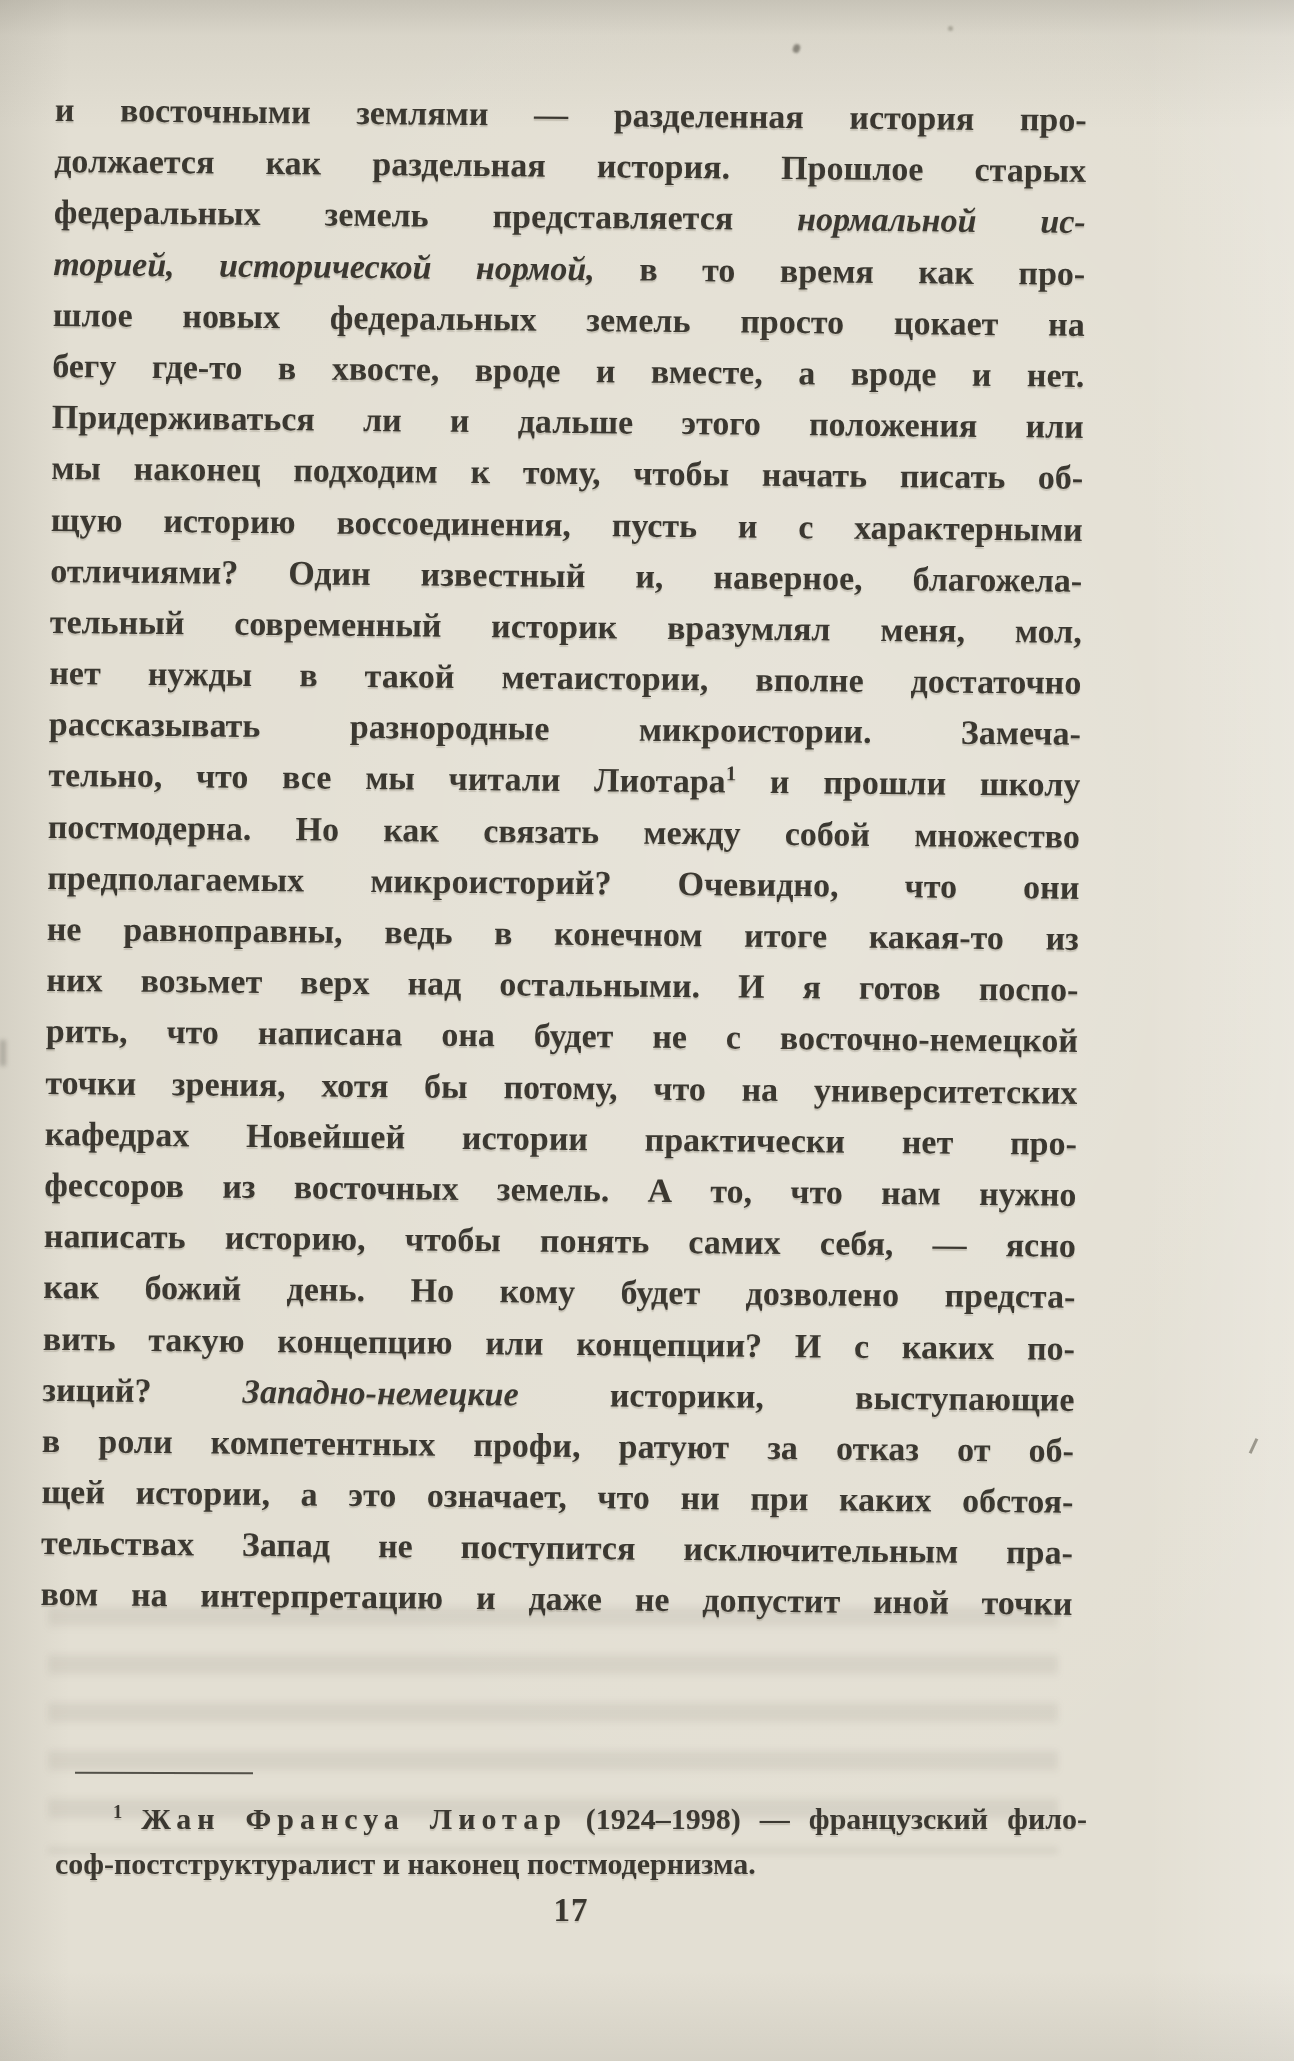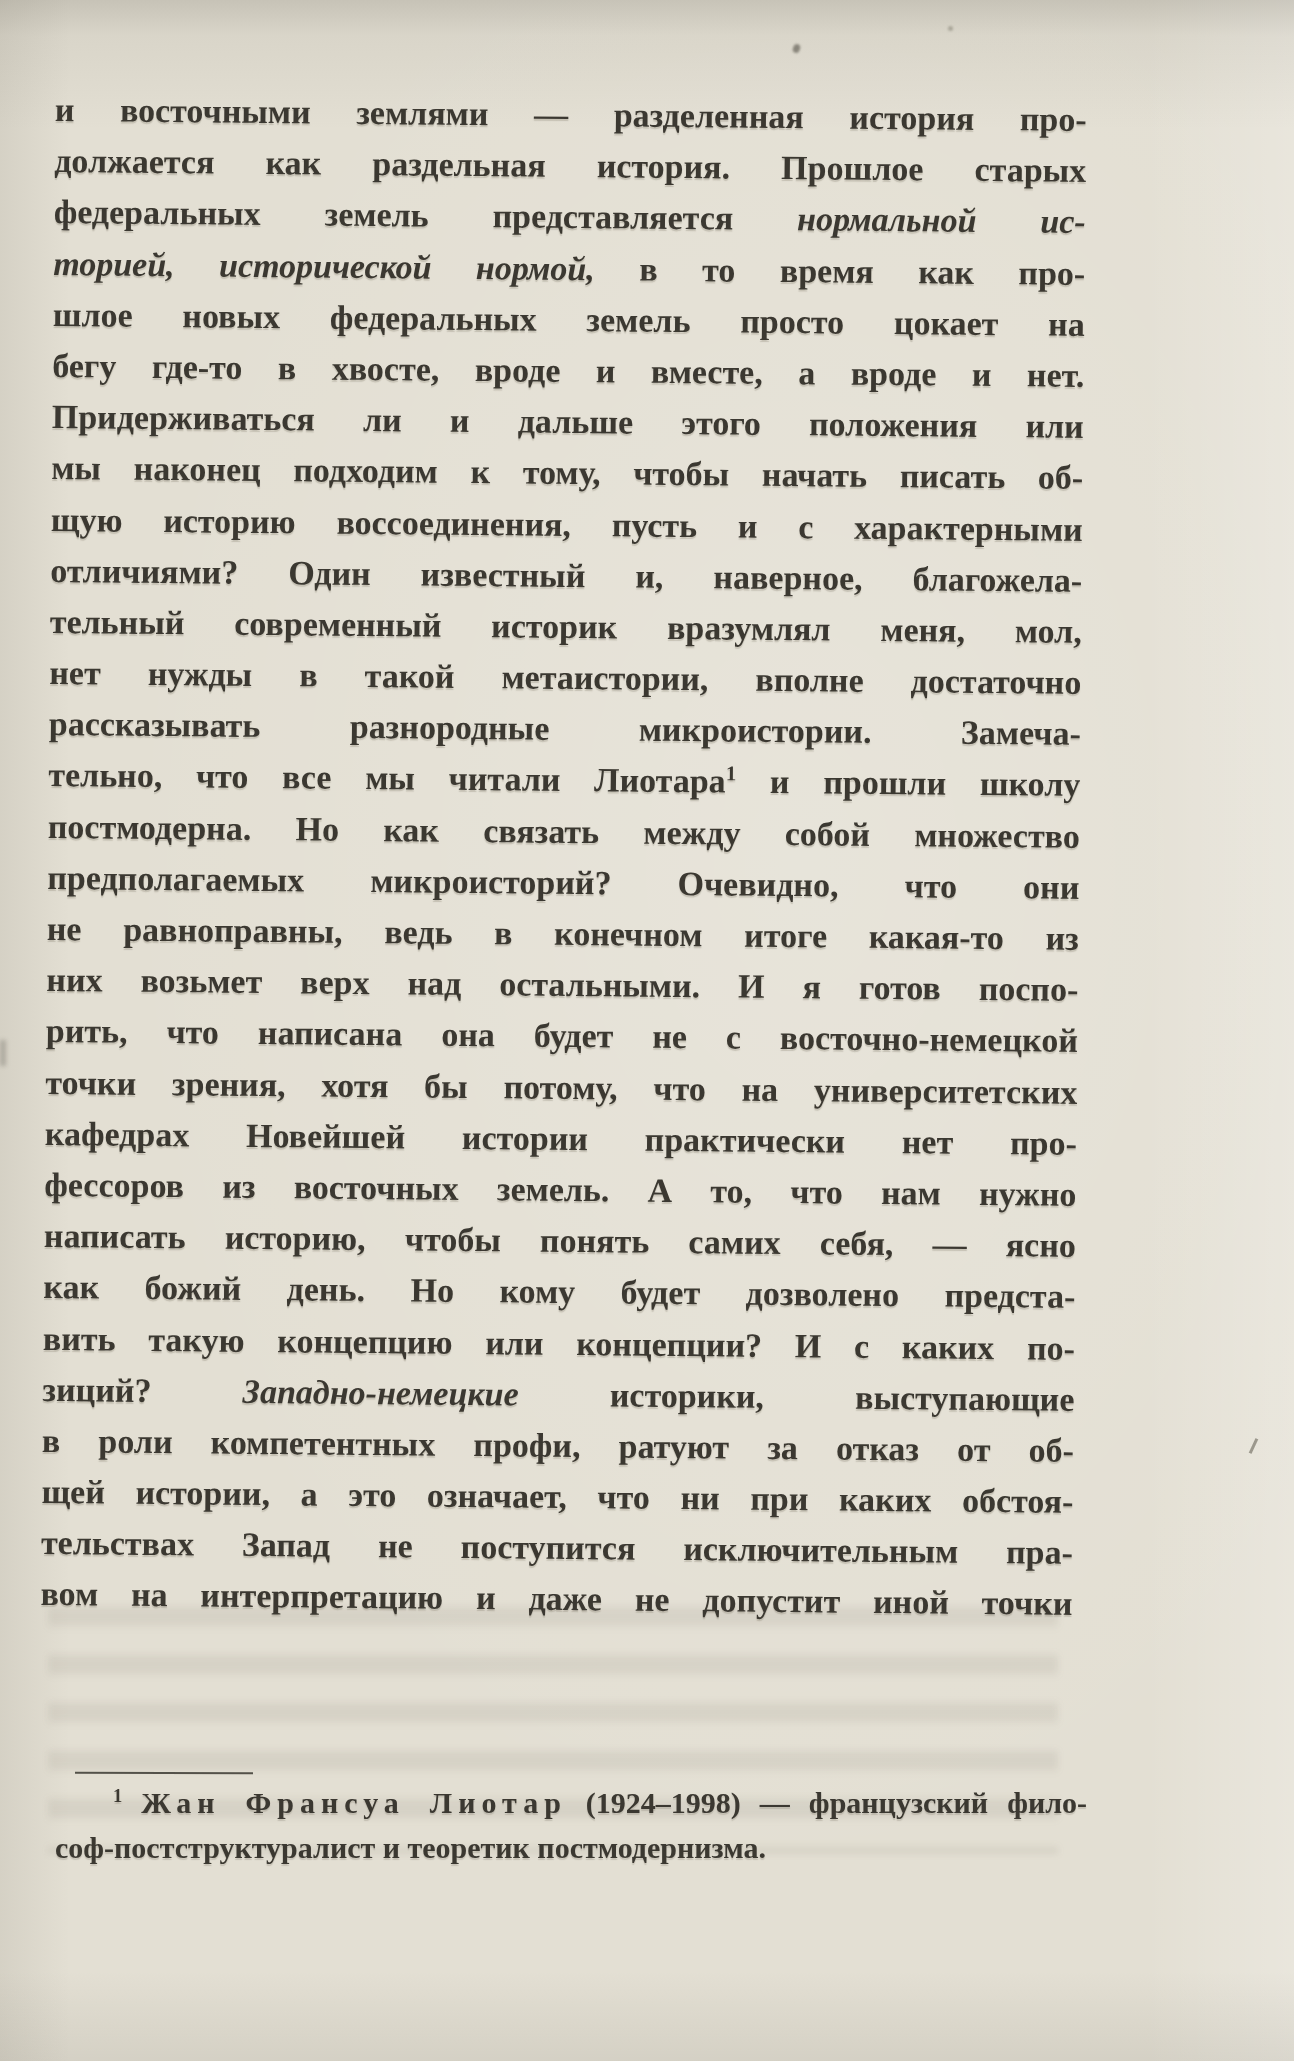--- a/index.html
+++ b/index.html
@@ -34,21 +34,21 @@
     transform: rotate(0.55deg); transform-origin: 0 0;
     color: var(--ink, #3b3831);
     font-size: 34px; line-height: 51.2px;
     text-shadow: 0 2px 1px rgba(125,120,104,0.30);
   }
   .line {
     text-align: justify; text-align-last: justify;
     height: 51.2px; overflow: hidden;
   }
   .line.unjust { text-align-last: auto; }
-  .line.indent { text-indent: 58px; }
+  .line.indent { text-indent: 58px; margin-top: 16px; }
   .italic { font-style: italic; }
   .sup { font-size: 0.62em; vertical-align: super; line-height: 0; }
   .spaced { letter-spacing: 6px; }
   .fn-rule {
     position: absolute; left: 75px; top: 1772px; width: 178px; height: 0;
     border-top: 2.5px solid rgba(59,56,49,0.85);
     transform: rotate(0.2deg);
   }
   .footnote {
     position: absolute; left: 55px; top: 1780px; width: 1032px;
@@ -113,16 +113,17 @@
       <div class="line"><span>зиций? </span><span class="italic">Западно-немецкие</span><span> историки, выступающие</span></div>
       <div class="line"><span>в роли компетентных профи, ратуют за отказ от об-</span></div>
       <div class="line"><span>щей истории, а это означает, что ни при каких обстоя-</span></div>
       <div class="line"><span>тельствах Запад не поступится исключительным пра-</span></div>
       <div class="line"><span>вом на интерпретацию и даже не допустит иной точки</span></div>
     </div>
 
   <div class="fn-rule"></div>
   <div class="footnote" id="footnote">
       <div class="line indent"><span class="sup">1</span><span> </span><span class="spaced">Жан Франсуа Лиотар</span><span> (1924–1998) — французский фило-</span></div>
-      <div class="line unjust"><span>соф-постструктуралист и теоретик постмодернизма.</span></div>
+      <div class="line unjust"><span>соф-постструктуралист и наконец постмодернизма.</span></div>
     </div>
 
+  <div class="page-number">17</div>
 </div>
 
 </body></html>

